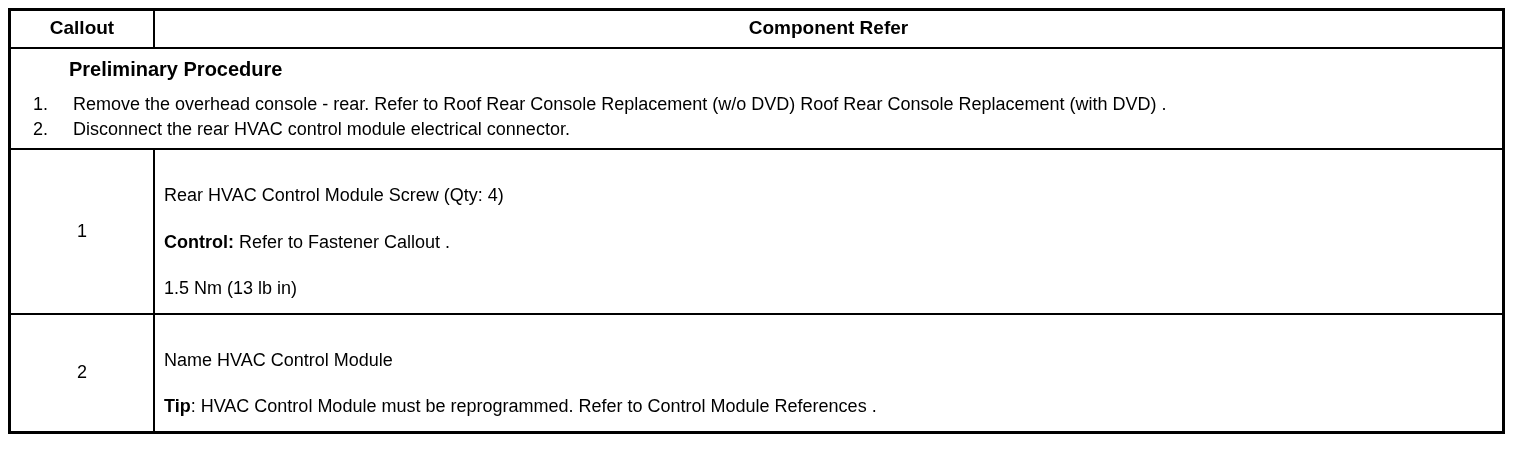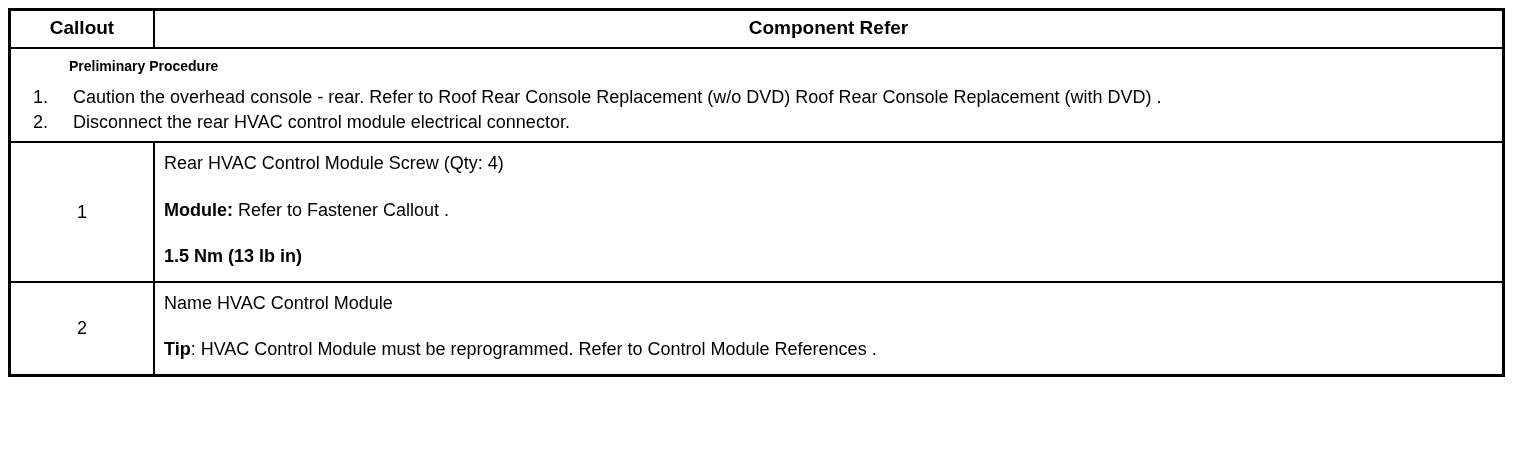--- a/index.html
+++ b/index.html
@@ -61,21 +61,21 @@
   
   .prelim-cell {
     padding: 0;
     vertical-align: top;
   }
   .prelim-inner {
     padding: 9px 6px 6px 6px;
   }
   .prelim-title {
     font-weight: bold;
-    font-size: 14px;
+    font-size: 20px;
     margin: 0 0 12px 52px;
     line-height: 1.15;
   }
   .prelim-list {
     margin: 0;
     padding: 0;
     list-style: none;
     font-size: 18px;
     line-height: 1.32;
   }
@@ -100,33 +100,34 @@
     padding: 4px;
   }
   .body-cell {
     padding: 0;
     vertical-align: top;
   }
   .body-inner {
     padding: 9px 8px 9px 9px;
     font-size: 18px;
     line-height: 1.25;
+    margin-top: 25px;
   }
   .body-line {
     margin: 0 0 26px 0;
     white-space: normal;
   }
   .body-line:last-child {
     margin-bottom: 4px;
   }
   .body-line.tight {
     margin-bottom: 24px;
   }
   .b { font-weight: bold; }
-  .bold-line { font-weight: bold; }
+  .bold-line { font-weight: normal; }
 </style>
 </head>
 <body>
 
 <div class="page">
 
   <table class="callout-table">
     <tbody>
 
       <tr>
@@ -134,38 +135,38 @@
         <th class="hdr-cell">Component Refer</th>
       </tr>
 
       <tr>
         <td class="prelim-cell" colspan="2">
           <div class="prelim-inner">
             <div class="prelim-title">Preliminary Procedure</div>
             <ol class="prelim-list">
               <li>
                 <span class="li-num">1.</span>
-                <span>Caution the overhead console - rear. Refer to Roof Rear Console Replacement (w/o DVD) Roof Rear Console Replacement (with DVD) .</span>
+                <span>Remove the overhead console - rear. Refer to Roof Rear Console Replacement (w/o DVD) Roof Rear Console Replacement (with DVD) .</span>
               </li>
               <li>
                 <span class="li-num">2.</span>
                 <span>Disconnect the rear HVAC control module electrical connector.</span>
               </li>
             </ol>
           </div>
         </td>
       </tr>
 
       <tr>
         <td class="num-cell col-callout">1</td>
         <td class="body-cell">
           <div class="body-inner">
             <p class="body-line tight">Rear HVAC Control Module Screw (Qty: 4)</p>
             <p class="body-line tight">
-              <span class="b">Module:</span><span> Refer to Fastener Callout .</span>
+              <span class="b">Control:</span><span> Refer to Fastener Callout .</span>
             </p>
             <p class="body-line bold-line">1.5 Nm (13 lb in)</p>
           </div>
         </td>
       </tr>
 
       <tr>
         <td class="num-cell col-callout">2</td>
         <td class="body-cell">
           <div class="body-inner">

